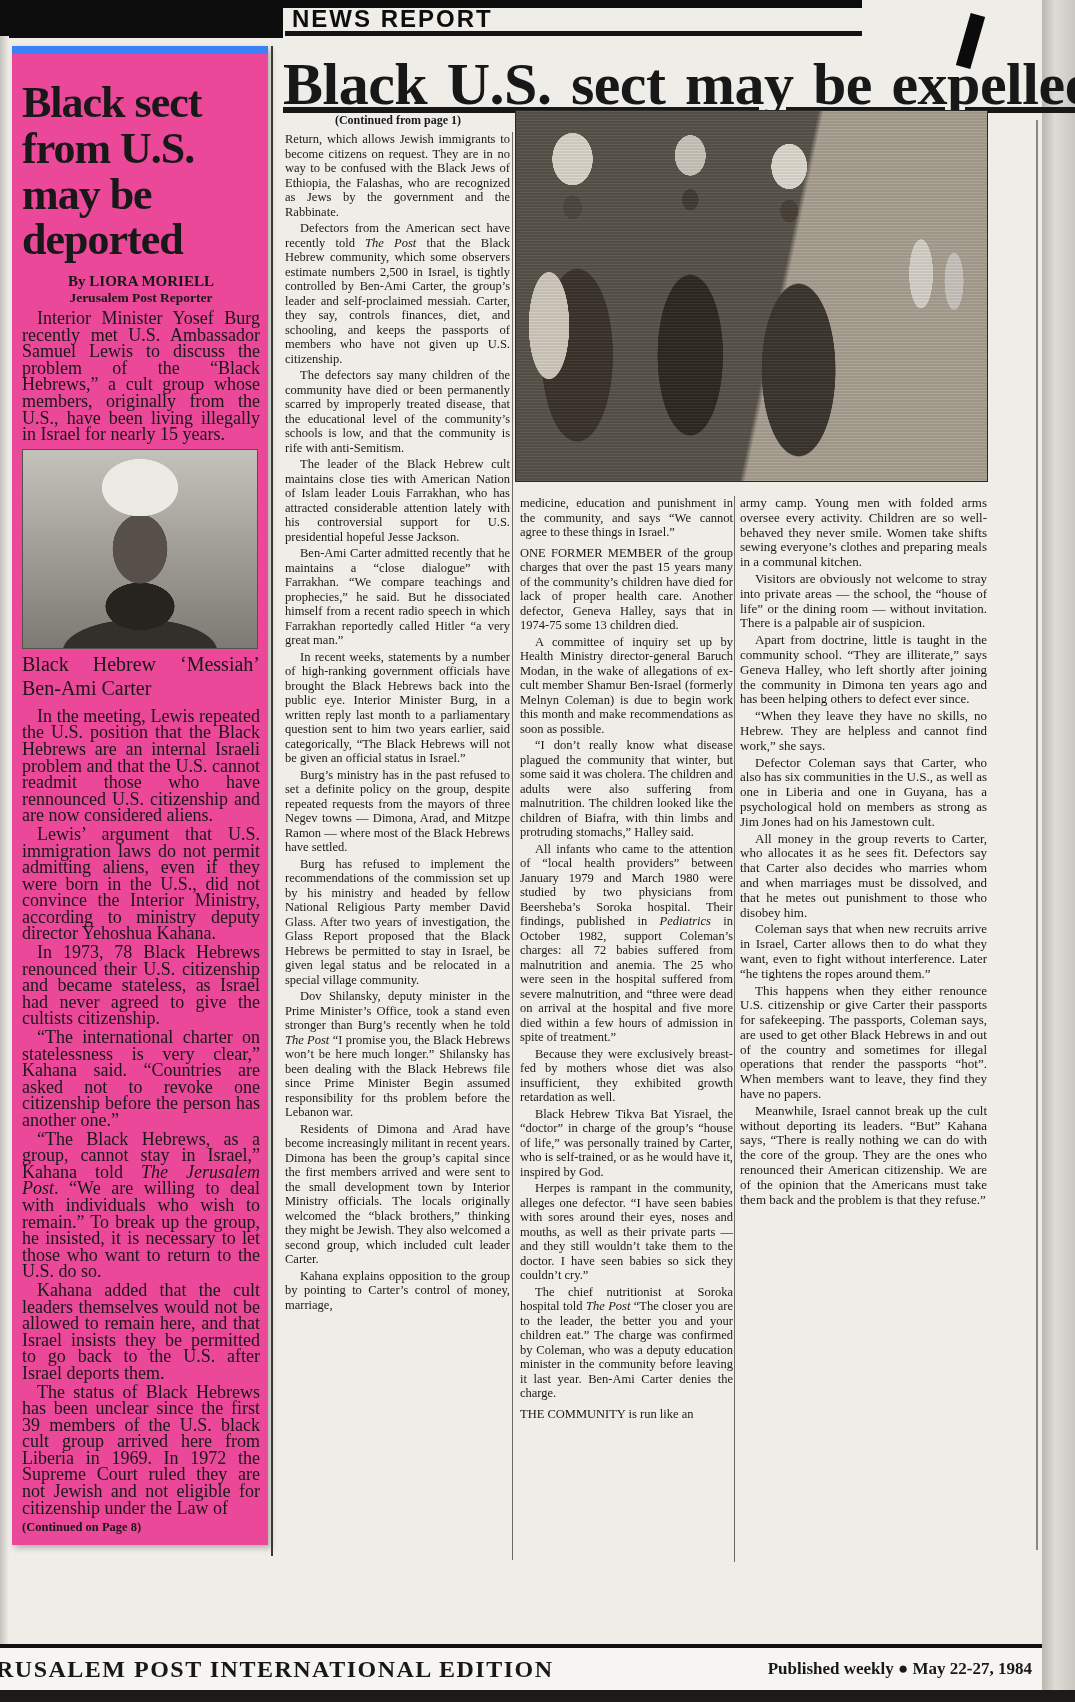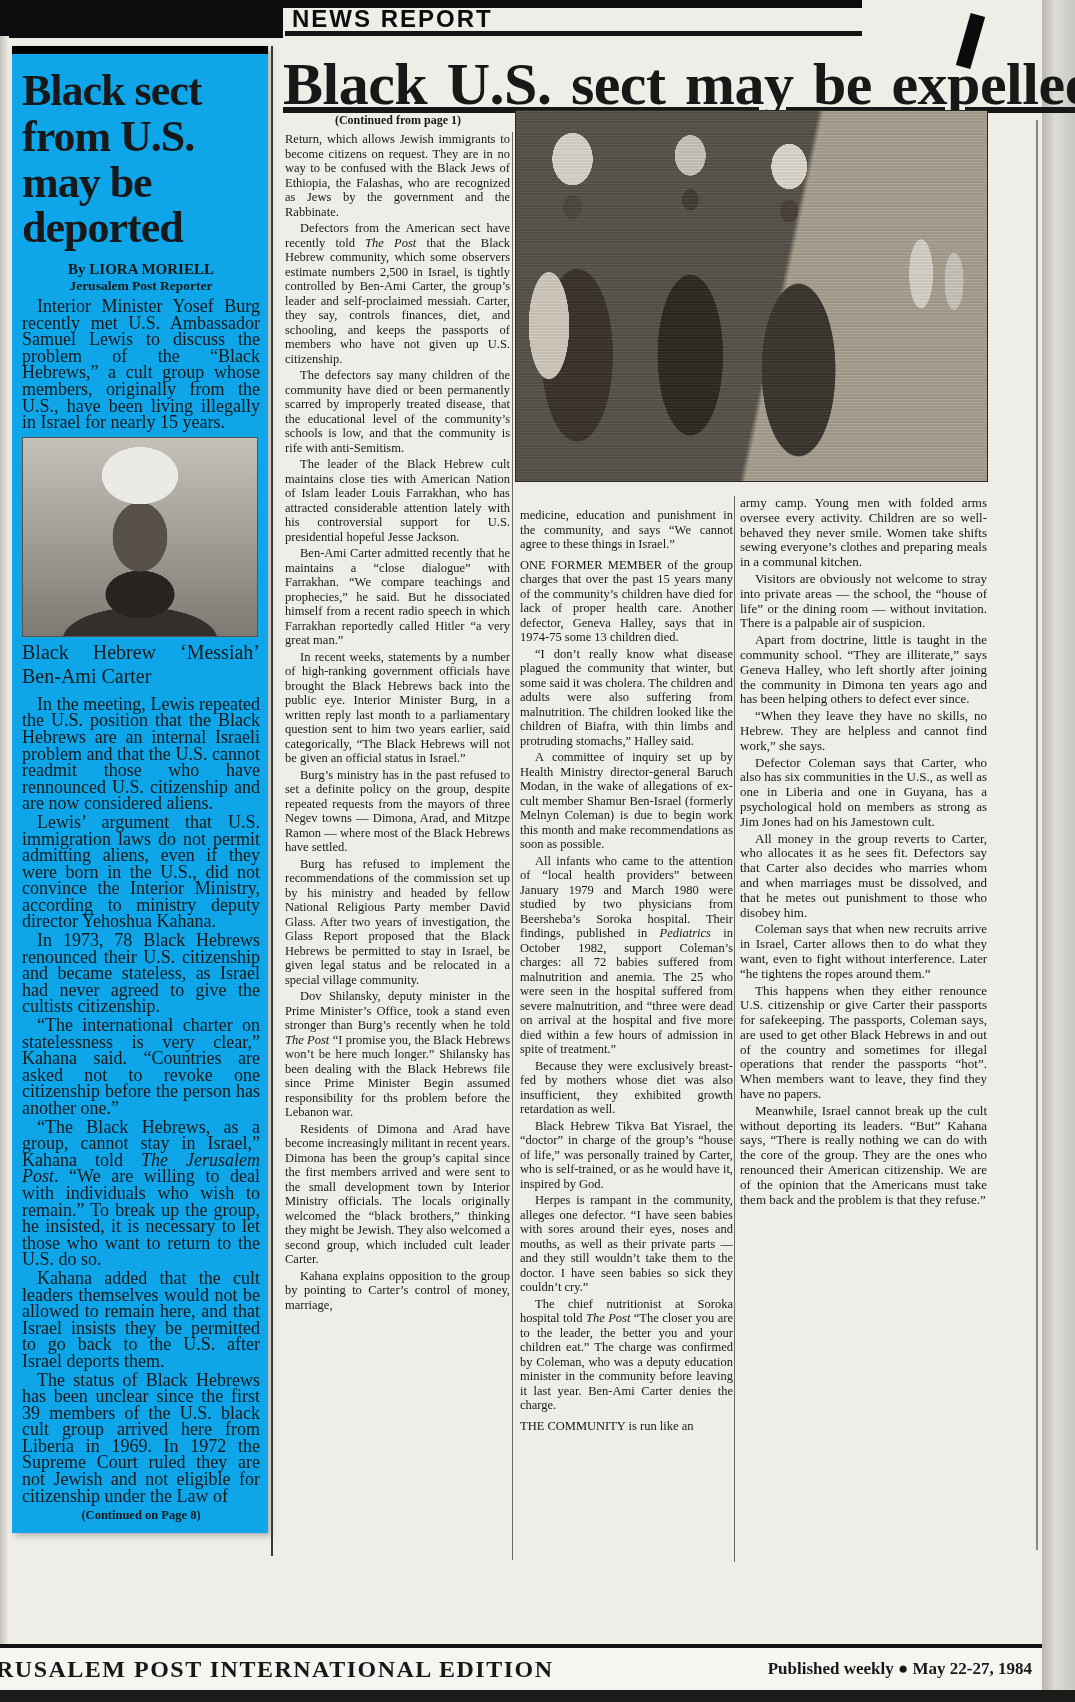--- a/index.html
+++ b/index.html
@@ -10,37 +10,37 @@
   .top-bar{position:absolute;left:0;top:8px;width:283px;height:30px;background:#0d0d0d;}
   .mast-rule{position:absolute;left:285px;top:31px;width:577px;height:5px;background:#141414;}
   .corner-blob{position:absolute;left:963px;top:14px;width:15px;height:54px;background:#0b0b0b;transform:rotate(16deg);}
   .left-edge{position:absolute;left:0;top:36px;width:9px;height:1660px;background:linear-gradient(90deg,#c6c3bd,#efede8);}
   .right-band{position:absolute;left:1042px;top:0;width:33px;height:1702px;background:linear-gradient(90deg,#b9b6b0,#dddbd5 40%,#c9c7c1);}
   .right-line{position:absolute;left:1036px;top:120px;width:2px;height:1430px;background:#8a8781;}
   .masthead{position:absolute;left:292px;top:5px;font-family:"Liberation Sans",sans-serif;
             font-weight:bold;font-size:24px;letter-spacing:2px;color:#0d0d0d;}
   
   .left-clip{position:absolute;left:12px;top:46px;width:256px;box-sizing:border-box;
-             padding:4px 8px 10px 10px;background:#0ea5e9;
-             border-top:8px solid #000000;box-shadow:3px 3px 6px rgba(0,0,0,.25);}
+             padding:16px 8px 10px 10px;background:#ec4899;
+             border-top:8px solid #3b82f6;box-shadow:3px 3px 6px rgba(0,0,0,.25);}
   .lc-headline{margin-top:10px;font-weight:bold;font-size:44px;line-height:1.04;
                letter-spacing:-1px;white-space:pre-line;}
   .lc-byline1{margin-top:10px;text-align:center;font-weight:bold;font-size:15px;}
   .lc-byline2{text-align:center;font-weight:bold;font-size:13.5px;margin-bottom:4px;}
   .left-clip p,.col p{margin:0 0 2px 0;text-indent:15px;text-align:justify;}
   .left-clip p{font-size:18px;line-height:16.6px;}
   .photo-left{width:236px;height:200px;margin:6px 0 3px 0;border:1px solid #55524c;box-sizing:border-box;
     background:
       radial-gradient(ellipse 64px 48px at 50% 19%, #eceae4 0 59%, rgba(0,0,0,0) 60%),
       radial-gradient(ellipse 46px 58px at 50% 50%, #57504a 0 59%, rgba(0,0,0,0) 60%),
       radial-gradient(ellipse 58px 40px at 50% 79%, #27231f 0 59%, rgba(0,0,0,0) 60%),
       radial-gradient(ellipse 130px 55px at 50% 102%, #33302b 0 59%, rgba(0,0,0,0) 60%),
       linear-gradient(180deg,#c4c1bb 0%,#a5a29c 45%,#7d7a74 100%);}
   .lc-caption{font-weight:normal;font-size:20px;line-height:1.2;text-align:justify;margin-bottom:8px;}
-  .lc-continued{text-align:center;font-weight:bold;font-size:12.5px;margin-top:4px;}
+  .lc-continued{font-weight:bold;font-size:12.5px;margin-top:4px;}
   .rule-v1{position:absolute;left:271px;top:46px;width:2px;height:1510px;background:#3a3835;}
   
   .main-headline{position:absolute;left:283px;top:50px;width:706px;font-weight:bold;
                  font-size:60px;letter-spacing:-0.5px;word-spacing:5px;white-space:nowrap;text-decoration:underline;}
   .continued-from{position:absolute;left:287px;top:113px;width:222px;text-align:center;
                   font-weight:bold;font-size:12px;}
   .photo-main{position:absolute;left:515px;top:110px;width:473px;height:372px;border:1px solid #2a2823;box-sizing:border-box;
     background:
       radial-gradient(ellipse 34px 44px at 12% 13%, #d9d4ca 0 59%, rgba(0,0,0,0) 60%),
       radial-gradient(ellipse 26px 34px at 37% 12%, #c9c4ba 0 59%, rgba(0,0,0,0) 60%),
@@ -56,21 +56,21 @@
       radial-gradient(ellipse 16px 48px at 93% 46%, #c8c4bc 0 59%, rgba(0,0,0,0) 60%),
       linear-gradient(102deg,#575249 55%,#a89f90 56%),
       linear-gradient(180deg,#5c574e,#403b33);}
   .photo-main::after{content:"";position:absolute;inset:0;
       background:repeating-linear-gradient(0deg,rgba(255,255,255,.05) 0 1px,rgba(0,0,0,.06) 1px 3px);}
   .col{position:absolute;overflow:hidden;}
   .col p{font-size:12.5px;line-height:14.5px;}
   .col p.flush{text-indent:0;}
   .col p.flush:not(:first-child){margin-top:6px;}
   .mcol1{left:285px;top:132px;width:225px;height:1430px;}
-  .mcol2{left:520px;top:496px;width:213px;height:1068px;margin-top:12px;}
+  .mcol2{left:520px;top:496px;width:213px;height:1068px;}
   .mcol3{left:740px;top:496px;width:247px;height:1068px;}
   .mcol3 p{font-size:13px;line-height:14.8px;}
   .rule-v2{position:absolute;left:512px;top:132px;width:1px;height:1428px;background:#6b6861;}
   .rule-v3{position:absolute;left:734px;top:496px;width:1px;height:1066px;background:#6b6861;}
   
   .footer-bg{position:absolute;left:0;top:1648px;width:1042px;height:42px;background:#f6f5f1;}
   .footer-rule{position:absolute;left:0;top:1644px;width:1042px;height:4px;background:#111;}
   .footer{position:absolute;left:0;top:1652px;width:1040px;height:34px;display:flex;
           align-items:center;justify-content:space-between;}
   .footer-left{font-weight:bold;font-size:24px;letter-spacing:1.5px;margin-left:-4px;white-space:nowrap;}
@@ -128,22 +128,22 @@
       <p>In recent weeks, statements by a number of high-ranking government officials have brought the Black Hebrews back into the public eye. Interior Minister Burg, in a written reply last month to a parliamentary question sent to him two years earlier, said categorically, “The Black Hebrews will not be given an official status in Israel.”</p>
       <p>Burg’s ministry has in the past refused to set a definite policy on the group, despite repeated requests from the mayors of three Negev towns — Dimona, Arad, and Mitzpe Ramon — where most of the Black Hebrews have settled.</p>
       <p>Burg has refused to implement the recommendations of the commission set up by his ministry and headed by fellow National Religious Party member David Glass. After two years of investigation, the Glass Report proposed that the Black Hebrews be permitted to stay in Israel, be given legal status and be relocated in a special village community.</p>
       <p>Dov Shilansky, deputy minister in the Prime Minister’s Office, took a stand even stronger than Burg’s recently when he told <i>The Post</i> “I promise you, the Black Hebrews won’t be here much longer.” Shilansky has been dealing with the Black Hebrews file since Prime Minister Begin assumed responsibility for ths problem before the Lebanon war.</p>
       <p>Residents of Dimona and Arad have become increasingly militant in recent years. Dimona has been the group’s capital since the first members arrived and were sent to the small development town by Interior Ministry officials. The locals originally welcomed the “black brothers,” thinking they might be Jewish. They also welcomed a second group, which included cult leader Carter.</p>
       <p>Kahana explains opposition to the group by pointing to Carter’s control of money, marriage,</p>
     </div>
   <div class="col mcol2">
       <p class="flush">medicine, education and punishment in the community, and says “We cannot agree to these things in Israel.”</p>
       <p class="flush">ONE FORMER MEMBER of the group charges that over the past 15 years many of the community’s children have died for lack of proper health care. Another defector, Geneva Halley, says that in 1974-75 some 13 children died.</p>
+      <p>A committee of inquiry set up by Health Ministry director-general Baruch Modan, in the wake of allegations of ex-cult member Shamur Ben-Israel (formerly Melnyn Coleman) is due to begin work this month and make recommendations as soon as possible.</p>
       <p>“I don’t really know what disease plagued the community that winter, but some said it was cholera. The children and adults were also suffering from malnutrition. The children looked like the children of Biafra, with thin limbs and protruding stomachs,” Halley said.</p>
-      <p>A committee of inquiry set up by Health Ministry director-general Baruch Modan, in the wake of allegations of ex-cult member Shamur Ben-Israel (formerly Melnyn Coleman) is due to begin work this month and make recommendations as soon as possible.</p>
       <p>All infants who came to the attention of “local health providers” between January 1979 and March 1980 were studied by two physicians from Beersheba’s Soroka hospital. Their findings, published in <i>Pediatrics</i> in October 1982, support Coleman’s charges: all 72 babies suffered from malnutrition and anemia. The 25 who were seen in the hospital suffered from severe malnutrition, and “three were dead on arrival at the hospital and five more died within a few hours of admission in spite of treatment.”</p>
       <p>Because they were exclusively breast-fed by mothers whose diet was also insufficient, they exhibited growth retardation as well.</p>
       <p>Black Hebrew Tikva Bat Yisrael, the “doctor” in charge of the group’s “house of life,” was personally trained by Carter, who is self-trained, or as he would have it, inspired by God.</p>
       <p>Herpes is rampant in the community, alleges one defector. “I have seen babies with sores around their eyes, noses and mouths, as well as their private parts — and they still wouldn’t take them to the doctor. I have seen babies so sick they couldn’t cry.”</p>
       <p>The chief nutritionist at Soroka hospital told <i>The Post</i> “The closer you are to the leader, the better you and your children eat.” The charge was confirmed by Coleman, who was a deputy education minister in the community before leaving it last year. Ben-Ami Carter denies the charge.</p>
       <p class="flush">THE COMMUNITY is run like an</p>
     </div>
   <div class="col mcol3">
       <p class="flush">army camp. Young men with folded arms oversee every activity. Children are so well-behaved they never smile. Women take shifts sewing everyone’s clothes and preparing meals in a communal kitchen.</p>
       <p>Visitors are obviously not welcome to stray into private areas — the school, the “house of life” or the dining room — without invitation. There is a palpable air of suspicion.</p>

